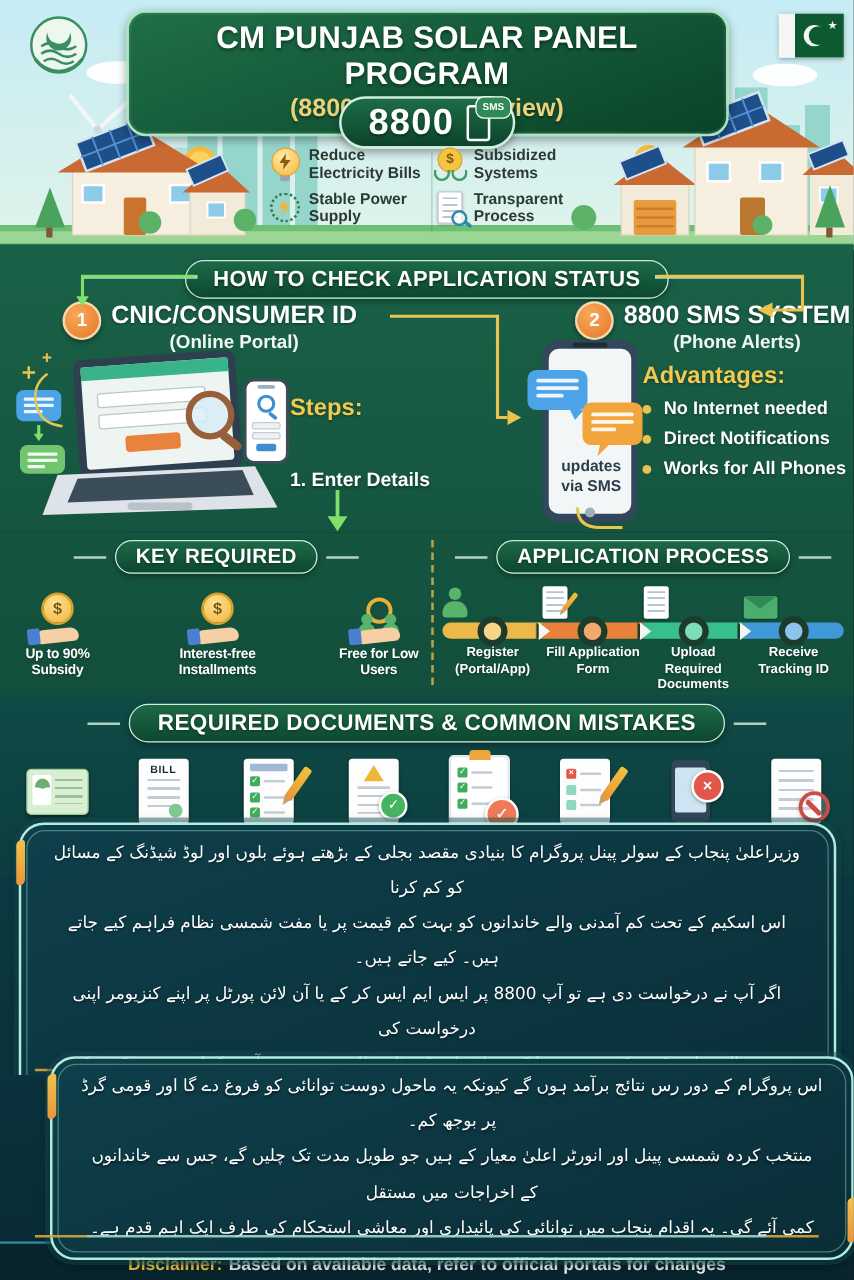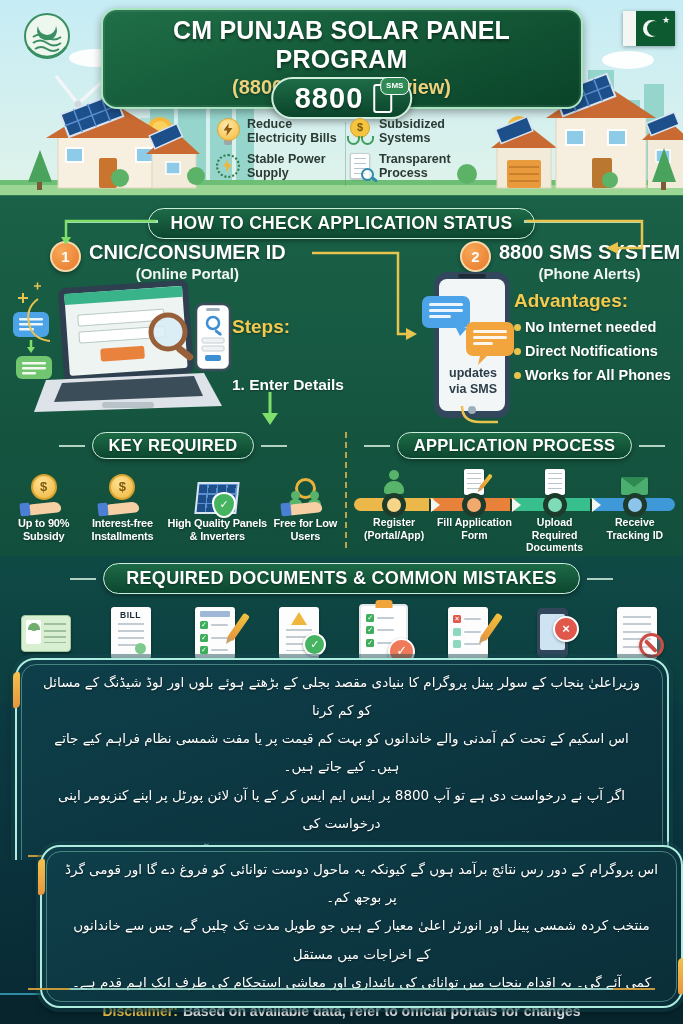--- a/index.html
+++ b/index.html
@@ -74,21 +74,21 @@
   .m1{left:50px;top:45px;} .m2{left:460px;top:45px;}
   .method-num{width:27px;height:27px;border-radius:50%;background:radial-gradient(circle at 35% 30%,#f7a857,#e8772c);
               color:#fff;font-weight:bold;font-size:15px;display:flex;align-items:center;justify-content:center;
               border:2px solid #f6d9a8;box-shadow:0 2px 4px rgba(0,0,0,.35);flex:none;}
   .method-title{font-size:20px;font-weight:bold;color:#fff;text-shadow:0 1px 2px rgba(0,0,0,.45);white-space:nowrap;}
   .method-sub{font-size:15px;font-weight:bold;color:#f2f7f4;text-align:center;margin-top:1px;}
   .steps-block{position:absolute;left:232px;top:120px;}
   .gold-heading{color:#f3c94e;font-size:19px;font-weight:bold;margin-bottom:7px;text-shadow:0 1px 2px rgba(0,0,0,.4);}
   .step-item{color:#fff;font-size:15.5px;font-weight:bold;margin-bottom:9px;text-shadow:0 1px 2px rgba(0,0,0,.35);margin-top:38px;}
   .advantages-block{position:absolute;left:514px;top:94px;}
-  .adv-item{display:flex;gap:4px;align-items:center;margin-bottom:8px;}
+  .adv-item{display:flex;gap:10px;align-items:center;margin-bottom:8px;}
   .adv-bullet{width:7px;height:7px;border-radius:50%;background:#e8c44e;flex:none;}
   .adv-text{color:#fff;font-size:14.5px;font-weight:bold;white-space:nowrap;text-shadow:0 1px 2px rgba(0,0,0,.35);}
   .laptop-illus{position:absolute;left:10px;top:80px;width:222px;height:148px;}
   .phone-illus{position:absolute;left:422px;top:74px;width:100px;height:150px;}
   .phone-caption{position:absolute;left:440px;top:170px;width:66px;text-align:center;font-size:12.5px;font-weight:bold;
                  color:#2c3e4a;line-height:1.25;}
   .arrows-svg{position:absolute;inset:0;pointer-events:none;}
 
   
   .features{position:relative;height:130px;background:linear-gradient(#155540,#124f3c);display:flex;}
@@ -114,21 +114,21 @@
   .shield{position:absolute;right:2px;bottom:-4px;width:20px;height:22px;background:#45b360;border:2px solid #fff;
           border-radius:50% 50% 50% 50%/40% 40% 60% 60%;color:#fff;font-size:11px;font-weight:bold;text-align:center;
           line-height:20px;}
   .shield::after{content:"✓";}
   .gold-ring{width:15px;height:15px;border-radius:50%;border:3.5px solid #e8b13c;}
   .people{display:flex;align-items:flex-end;gap:10px;margin-top:-8px;}
   .person-mini{width:9px;height:9px;border-radius:50%;background:#57b46a;position:relative;}
   .person-mini::after{content:"";position:absolute;left:-2px;top:8px;width:13px;height:7px;border-radius:6px 6px 2px 2px;
                       background:#57b46a;}
   .ap-row{display:flex;padding:4px 8px 0;}
-  .ap-step{flex:1;display:flex;flex-direction:column;align-items:center;position:relative;}
+  .ap-step{flex:1;display:flex;flex-direction:column;position:relative;}
   .ap-icon-zone{height:32px;display:flex;align-items:flex-end;}
   .ap-band{position:relative;width:100%;height:13px;margin-top:3px;}
   .band-0{background:#ecb84a;border-radius:7px 0 0 7px;}
   .band-1{background:#e8813a;}
   .band-2{background:#37bf8e;}
   .band-3{background:#3f98d8;border-radius:0 7px 7px 0;}
   .ap-ring{position:absolute;left:50%;top:50%;transform:translate(-50%,-50%);width:14px;height:14px;border-radius:50%;
            border:5px solid #1d3b2a;}
   .ring-0{background:#f6d488;} .ring-1{background:#f2a96e;} .ring-2{background:#7fdcb8;} .ring-3{background:#8cc4ec;}
   .ap-chevron{position:absolute;right:-6px;top:50%;transform:translateY(-50%);width:0;height:0;z-index:2;
@@ -549,27 +549,20 @@
         </div>
         <div class="kf-item kf-2">
           <div class="kf-art">
             <span class="coin-lg"></span>
               <span class="palm">
                 <span class="cuff"></span>
               </span>
           </div>
           <div class="kf-label">Interest-free Installments</div>
         </div>
-        <div class="kf-item kf-3">
-          <div class="kf-art">
-            <span class="panel"></span>
-              <span class="shield"></span>
-          </div>
-          <div class="kf-label">High Quality Panels &amp; Inverters</div>
-        </div>
         <div class="kf-item kf-4">
           <div class="kf-art">
             <span class="gold-ring"></span>
             <span class="people">
                 <span class="person-mini"></span>
                 <span class="person-mini"></span>
               </span>
             <span class="palm">
                 <span class="cuff"></span>
               </span>

